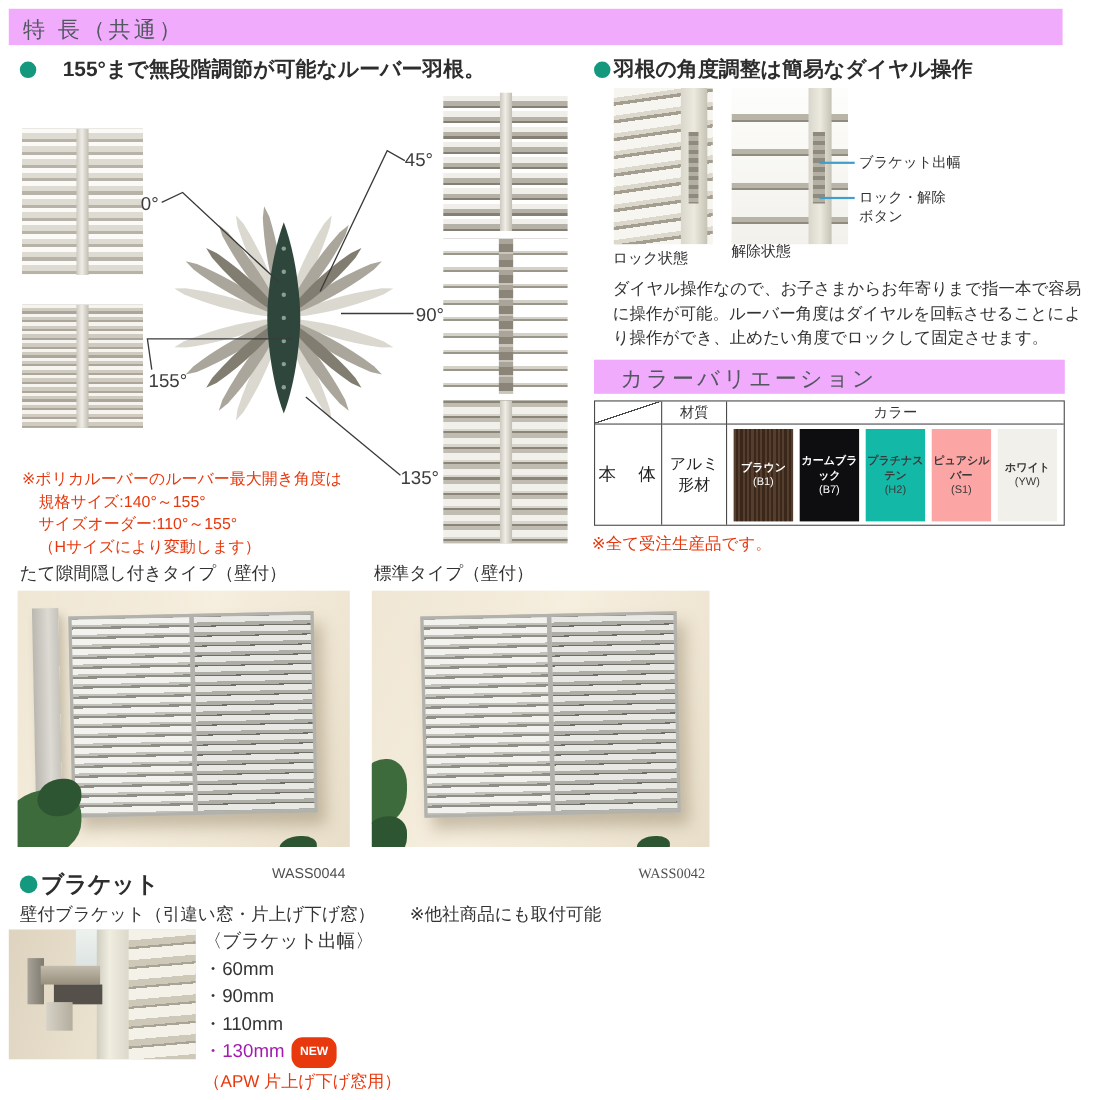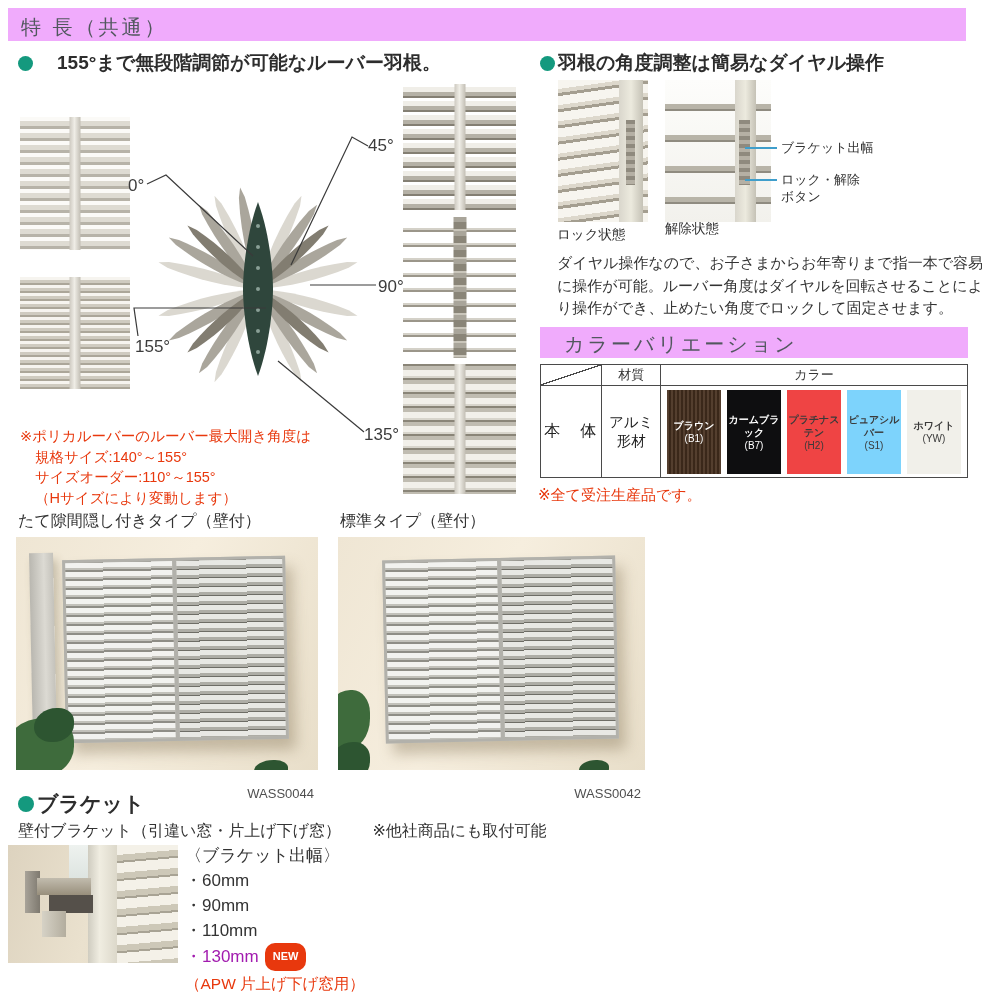--- a/index.html
+++ b/index.html
@@ -235,25 +235,25 @@
     <div class="ct-head">カラー</div>
     <div class="ct-body">
       <div class="swatch" style="background-color: rgb(71, 48, 31); color: rgb(255, 255, 255);">
         <span class="sw-name">ブラウン</span>
           <span class="sw-code">(B1)</span>
       </div>
       <div class="swatch" style="background-color: rgb(14, 14, 16); color: rgb(255, 255, 255);">
         <span class="sw-name">カームブラック</span>
           <span class="sw-code">(B7)</span>
       </div>
-      <div class="swatch" style="background-color: #ef4444; color: rgb(58, 58, 58);">
+      <div class="swatch" style="background-color: #14b8a6; color: rgb(58, 58, 58);">
         <span class="sw-name">プラチナステン</span>
           <span class="sw-code">(H2)</span>
       </div>
-      <div class="swatch" style="background-color: #7dd3fc; color: rgb(58, 58, 58);">
+      <div class="swatch" style="background-color: #fca5a5; color: rgb(58, 58, 58);">
         <span class="sw-name">ピュアシルバー</span>
           <span class="sw-code">(S1)</span>
       </div>
       <div class="swatch" style="background-color: rgb(241, 240, 234); color: rgb(58, 58, 58);">
         <span class="sw-name">ホワイト</span>
           <span class="sw-code">(YW)</span>
       </div>
     </div>
   </div>
 </div>
@@ -276,21 +276,21 @@
 <span class="photocap abs" style="left:340px;top:511px;font-family:Liberation Serif, serif;">標準タイプ（壁付）</span>
 <div class="wallphoto abs" style="left:338px;top:537px;width:307px;height:233px;">
   <div class="louver-unit">
     <div class="lu-half"></div>
     <div class="lu-half"></div>
   </div>
   <div class="leaf" style="left:-14px;bottom:20px;width:46px;height:60px;"></div>
   <div class="leaf l2" style="left:-8px;bottom:-12px;width:40px;height:40px;"></div>
   <div class="leaf l2" style="right:36px;bottom:-8px;width:30px;height:18px;"></div>
 </div>
-<span class="photocode abs" style="left:338px;top:773px;width:303px;">WASS0042</span>
+<span class="photocode abs" style="left:338px;top:773px;width:303px;font-family:Liberation Serif, serif;">WASS0042</span>
 
 <div class="abs bullhead big" style="left:18px;top:790px;">
   <span class="bullet" style="width:16px;height:16px;"></span>
   <span>ブラケット</span>
 </div>
 
 <div class="abs" style="left:18px;top:821px;font-size:16px;color:#333;">
   <span>壁付ブラケット（引違い窓・片上げ下げ窓）</span>
   <span style="margin-left:27px;">※他社商品にも取付可能</span>
 </div>

